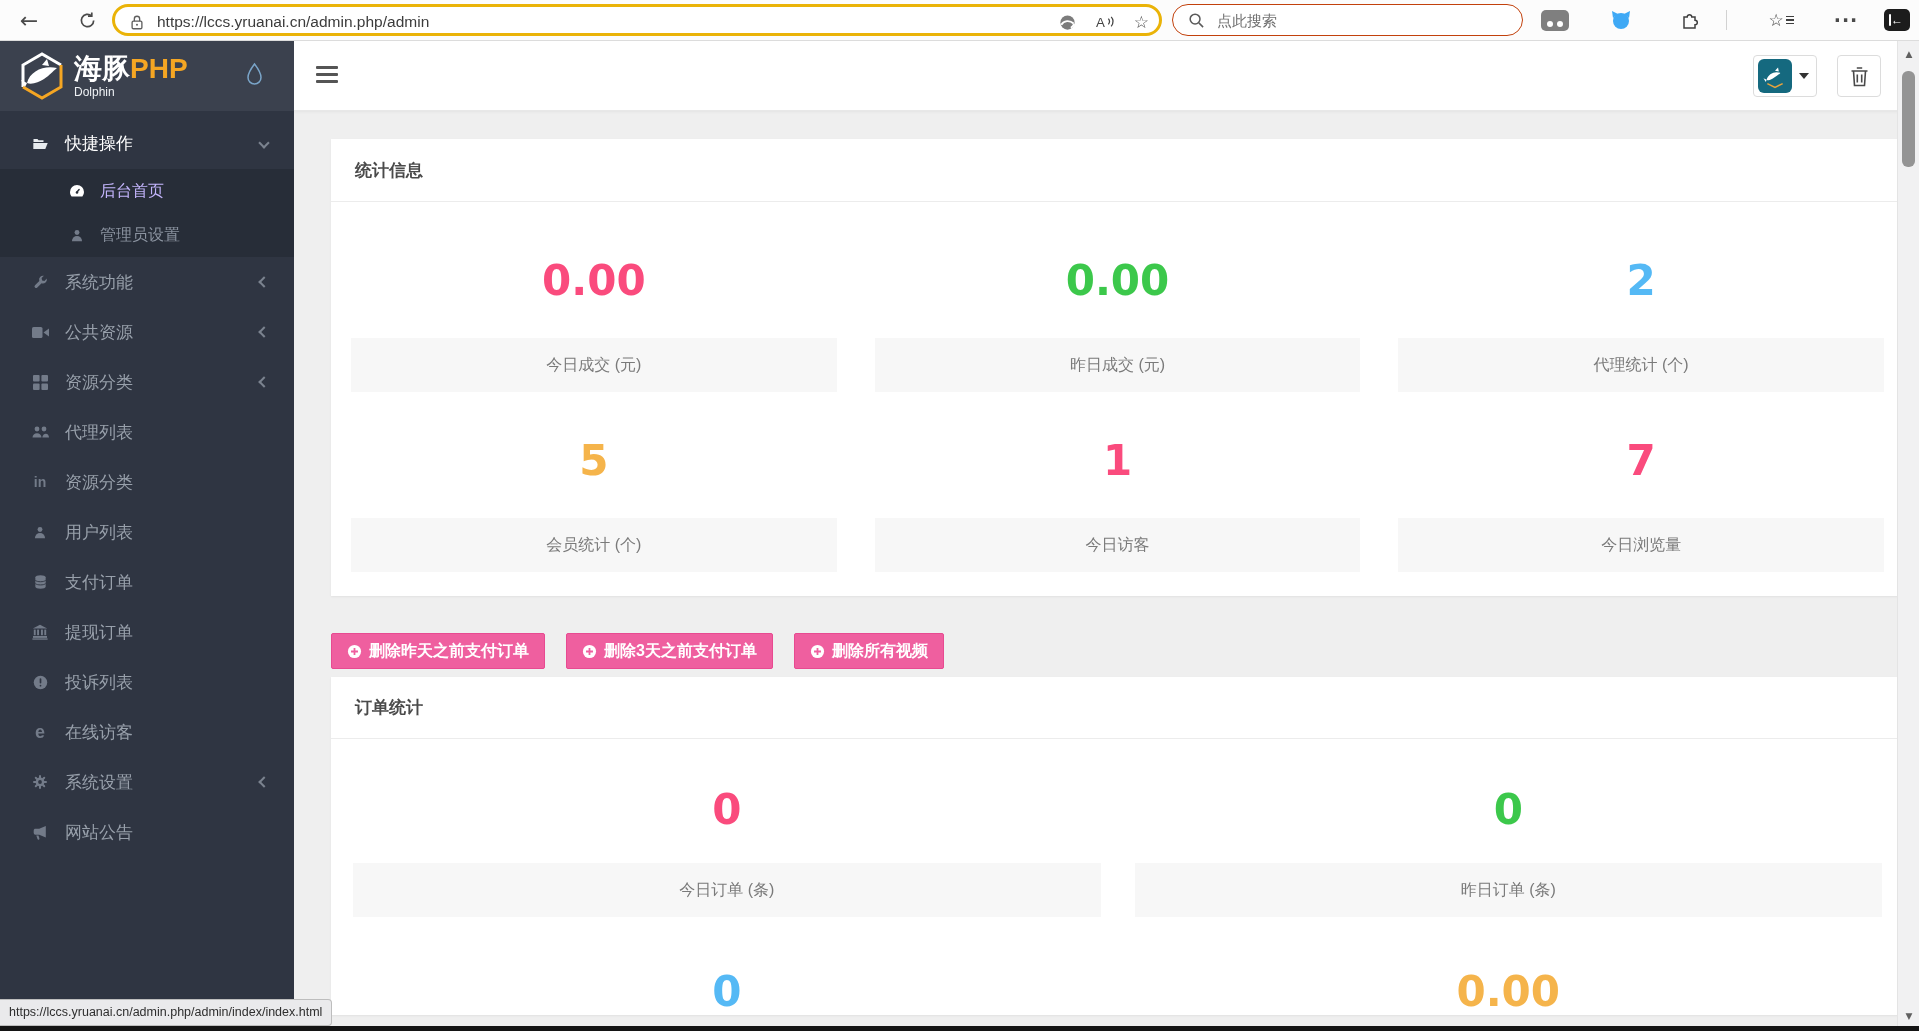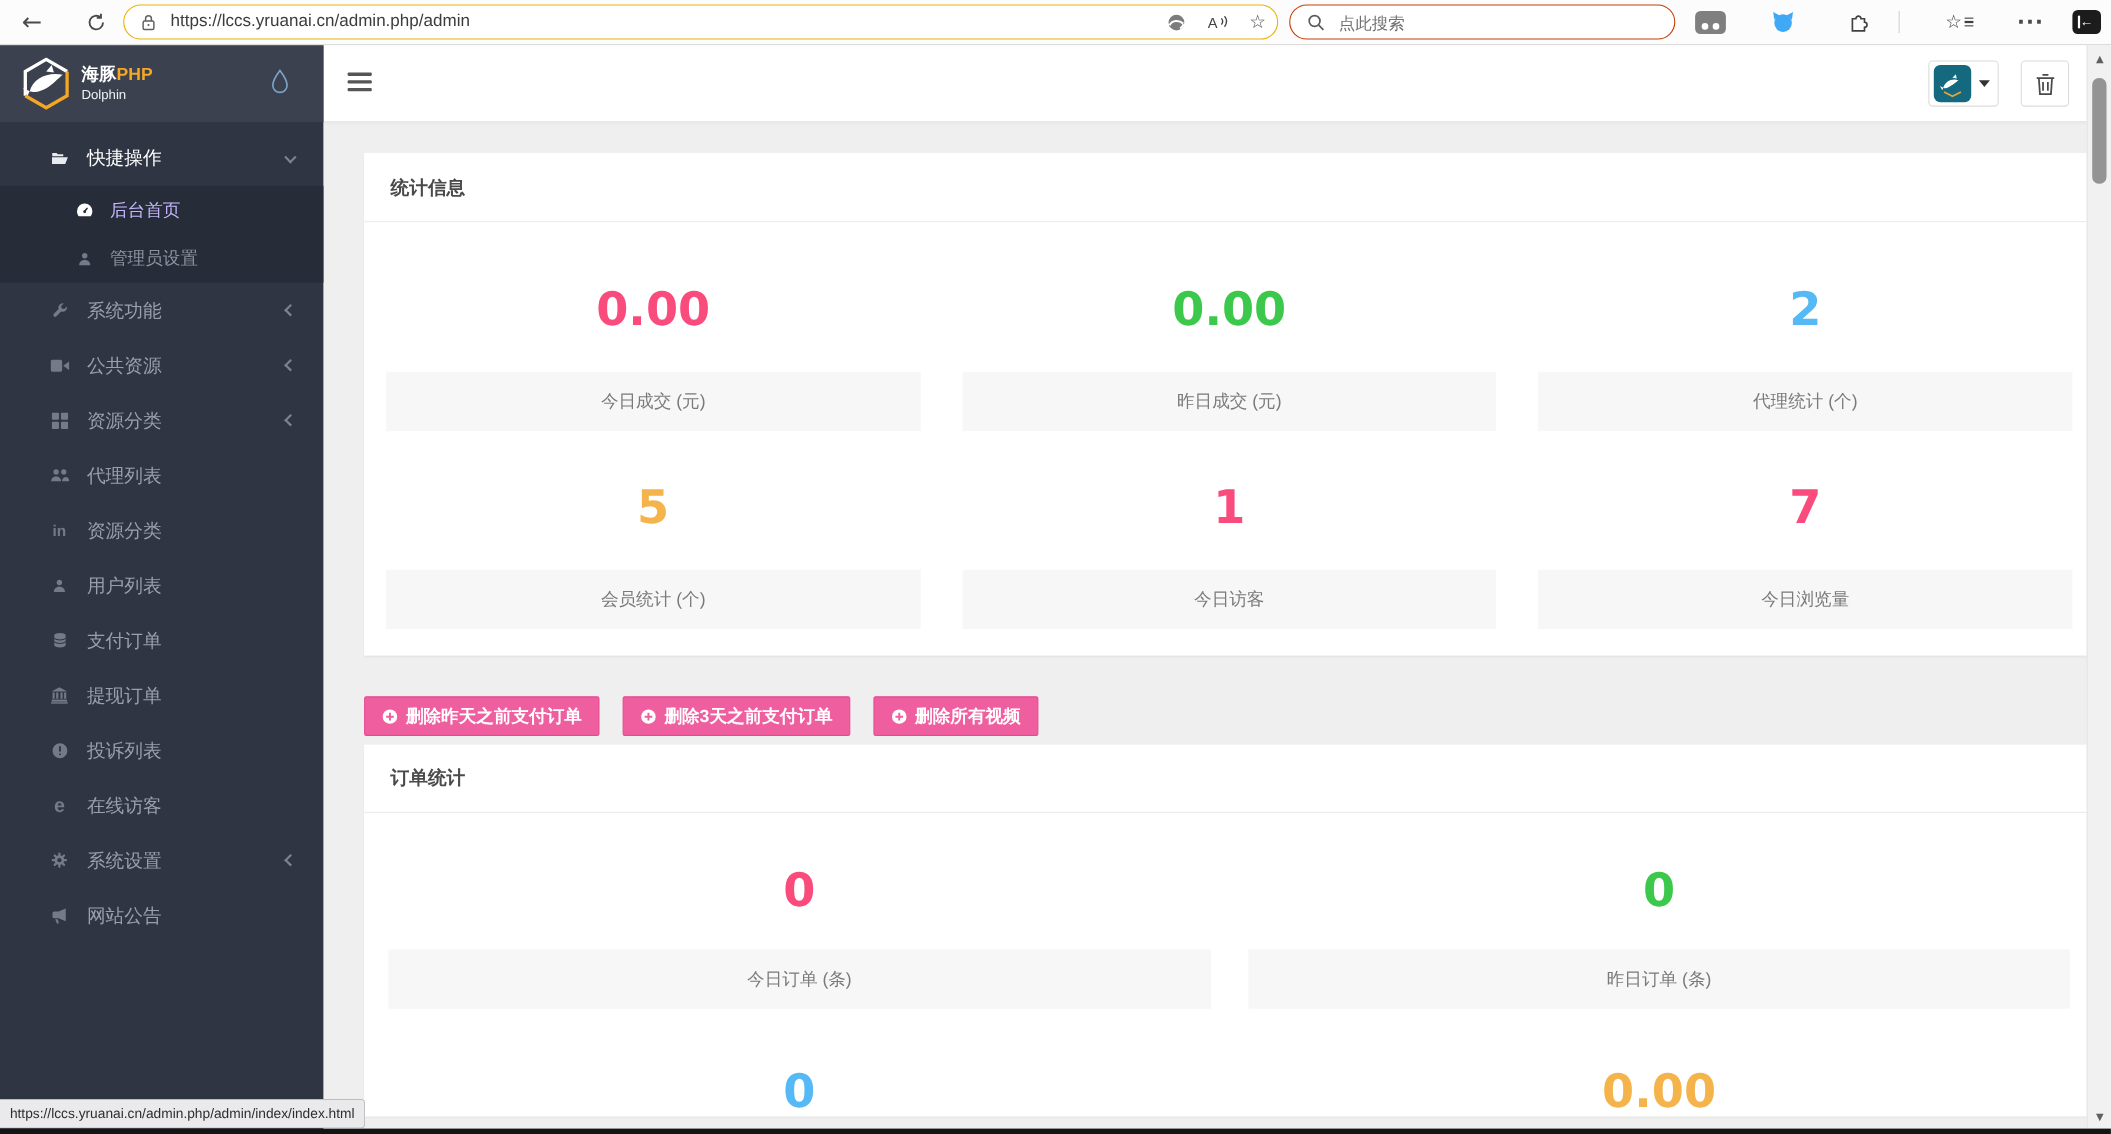--- a/index.html
+++ b/index.html
@@ -4,21 +4,21 @@
 <style>
   * { margin:0; padding:0; box-sizing:border-box; }
   html,body { width:1919px; height:1031px; overflow:hidden; font-family:"Liberation Sans","DejaVu Sans",sans-serif; background:#fff; }
   body { position:relative; }
 
   
   .toolbar { position:absolute; top:0; left:0; width:1919px; height:41px; background:#fcfcfc; border-bottom:1px solid #dcdcdc; z-index:50; }
   .tool-icon { position:absolute; top:0; height:40px; display:flex; align-items:center; justify-content:center; color:#4a4a4a; font-family:"DejaVu Sans",sans-serif; cursor:pointer; }
   .back-btn { left:12px; width:34px; font-size:22px; }
   .refresh-btn { left:70px; width:34px; }
-  .url-pill { position:absolute; left:112px; top:4px; width:1050px; height:32px; background:#fff; border:1px solid #eab308; border-radius:16px; }
+  .url-pill { position:absolute; left:112px; top:4px; width:1050px; height:32px; background:#fff; border:3px solid #eab308; border-radius:16px; }
   .url-lock { position:absolute; left:14px; top:7px; }
   .url-text { position:absolute; left:42px; top:6px; font-size:15.5px; color:#3c3c3c; white-space:nowrap; }
   .pill-right-icons { position:absolute; right:10px; top:0; height:30px; display:flex; align-items:center; gap:18px; }
   .search-pill { position:absolute; left:1172px; top:4px; width:351px; height:32px; background:#fff; border:1px solid #c2410c; border-radius:16px; }
   .search-glyph { position:absolute; left:15px; top:7px; }
   .search-ph { position:absolute; left:44px; top:7px; font-size:15px; color:#707070; }
   .ext-split { position:absolute; left:1541px; top:10px; width:28px; height:21px; background:#7f7f7f; border-radius:5px; }
   .ext-split i { position:absolute; bottom:4px; width:6px; height:6px; background:#fff; border-radius:50%; }
   .ext-split i:first-child { left:6px; } .ext-split i:last-child { right:6px; }
   .toolbar-sep { position:absolute; left:1726px; top:10px; width:1px; height:20px; background:#d2d2d2; }
@@ -29,26 +29,26 @@
   .panel-btn { position:absolute; left:1884px; top:9px; width:26px; height:22px; background:#1c1c1c; border-radius:5px; color:#fff; font-size:12px; display:flex; align-items:center; justify-content:center; }
   .panel-btn .bar { position:absolute; left:5px; top:5px; bottom:5px; width:2px; background:#fff; border-radius:1px; }
 
   
   .app { position:absolute; top:41px; left:0; width:1919px; height:990px; display:flex; }
 
   
   .sidebar { width:294px; background:#2f3542; flex-shrink:0; position:relative; z-index:5; }
   .side-header { height:70px; background:#3b414e; display:flex; align-items:center; padding-left:18px; position:relative; }
   .brand-text { margin-left:8px; line-height:1; }
-  .brand-line1 { font-size:16px; font-weight:bold; color:#fff; }
+  .brand-line1 { font-size:28px; font-weight:bold; color:#fff; }
   .brand-line1 .php { color:#f5a623; }
   .brand-sub { font-size:12px; color:#eef1f4; margin-top:3px; }
   .drop-btn { position:absolute; right:30px; top:21px; cursor:pointer; }
   .nav { padding-top:6px; }
-  .nav-item { height:50px; display:flex; align-items:center; padding:0 20px 0 44px; color:#98a0ab; font-size:17px; cursor:pointer; position:relative; }
+  .nav-item { height:50px; display:flex; align-items:center; padding:0 20px 0 30px; color:#98a0ab; font-size:17px; cursor:pointer; position:relative; }
   .nav-item .nav-ico { width:20px; display:flex; justify-content:center; margin-right:15px; flex-shrink:0; }
   .nav-item.open { height:52px; color:#fff; }
   .nav-sub { background:#272d38; }
   .sub-item { height:44px; display:flex; align-items:center; padding-left:68px; font-size:16px; color:#8b93a0; cursor:pointer; }
   .sub-item .nav-ico { width:18px; display:flex; justify-content:center; margin-right:14px; }
   .sub-item.active { color:#c4b5fd; }
   .chev { width:8px; height:8px; border-left:2px solid #7b838f; border-bottom:2px solid #7b838f; position:absolute; right:26px; }
   .chev.down { transform:rotate(-45deg); top:22px; }
   .chev.left { transform:rotate(45deg); top:21px; }
   .text-ico { font-weight:bold; font-size:14px; color:#737b89; line-height:1; }

